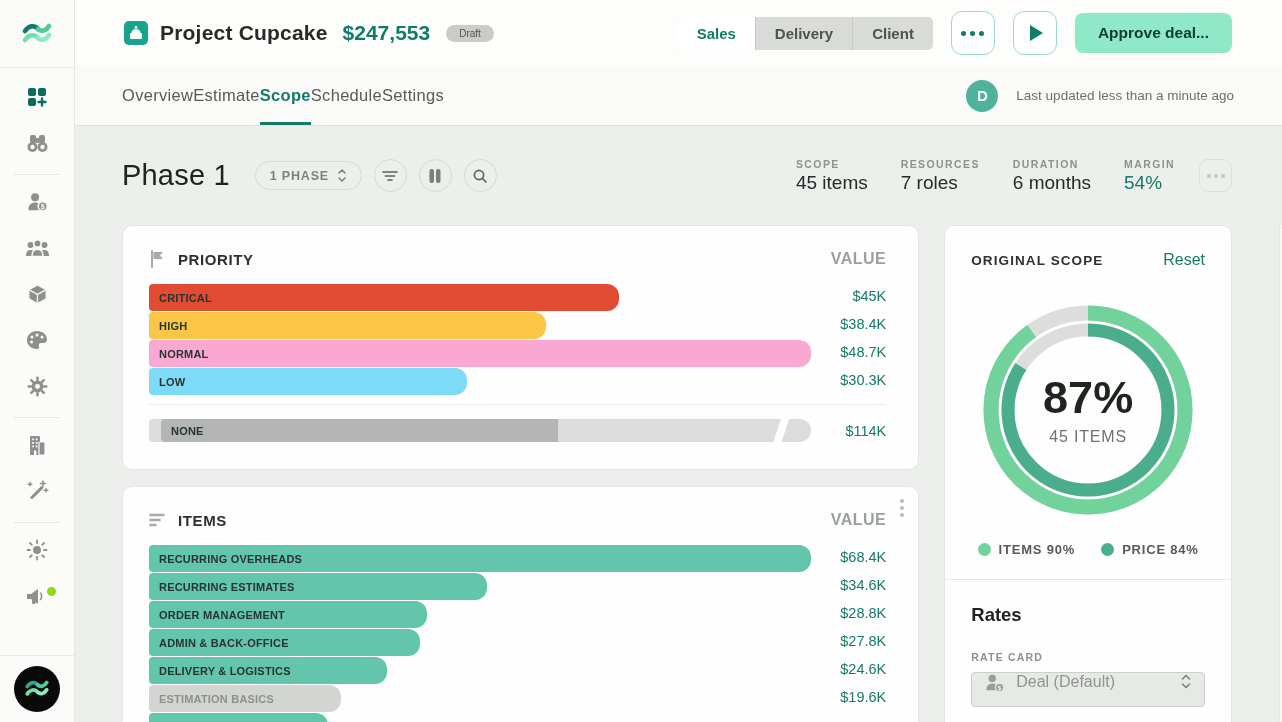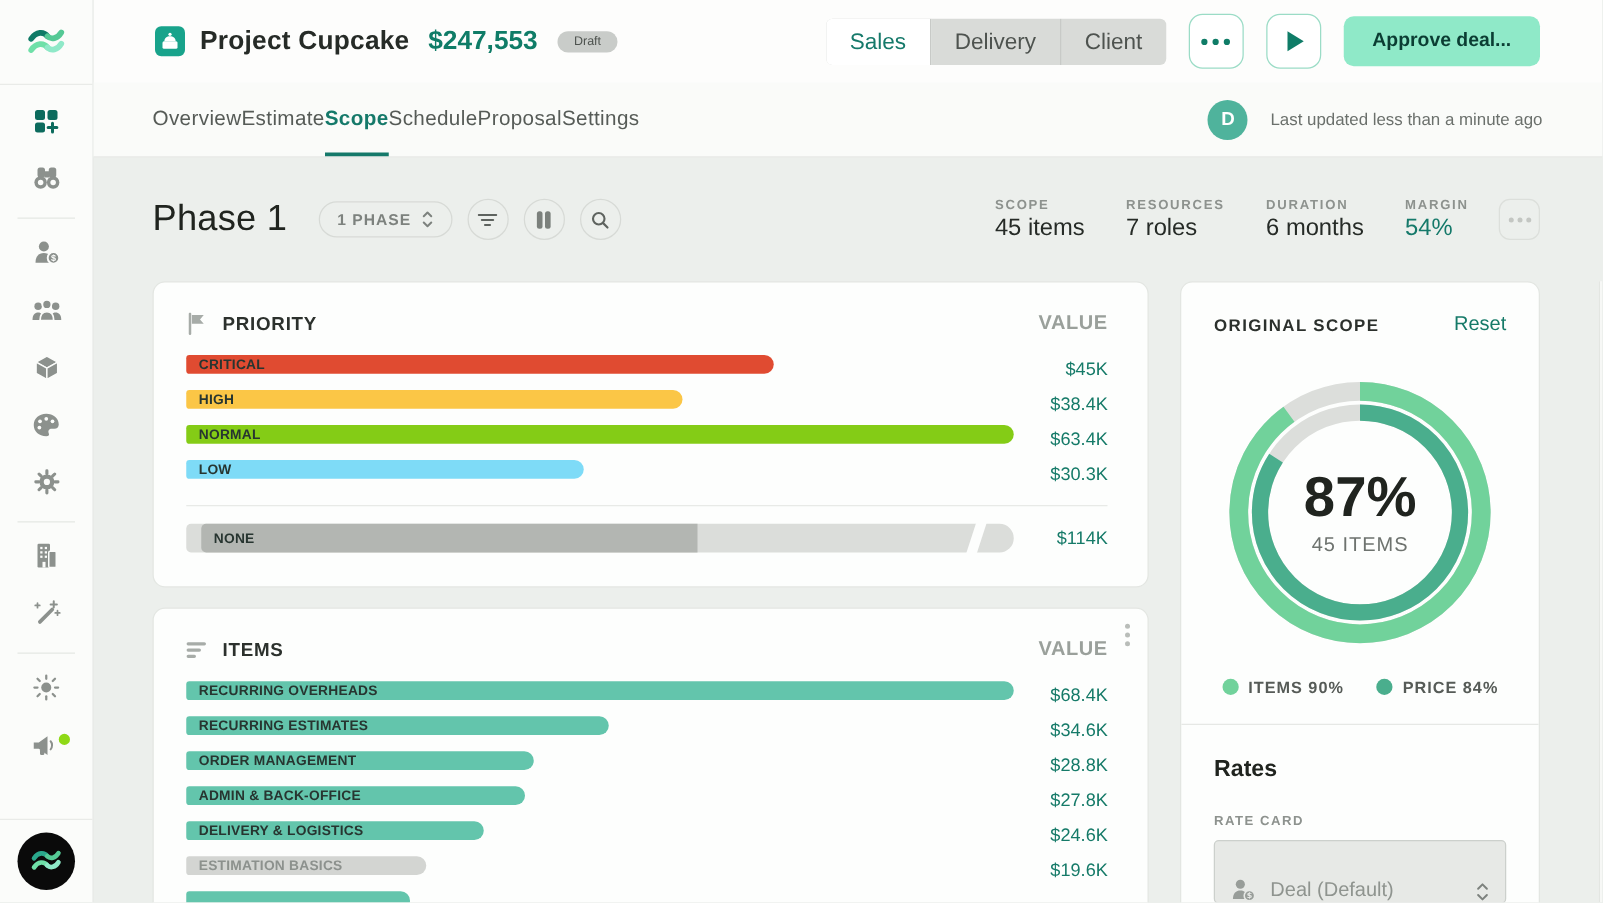--- a/index.html
+++ b/index.html
@@ -20,21 +20,21 @@
 
   
   .topbar { position:absolute; left:75px; top:0; width:1207px; height:126px; background:#FDFDFC; border-bottom:1px solid #DFE2DE; }
   .topbar-row1 { height:66px; display:flex; align-items:center; padding:0 50px 0 49px; }
   .project-icon { width:24px; height:24px; border-radius:5px; background:#18A38B; display:flex; align-items:center; justify-content:center; flex:none; }
   .project-title { font-size:21px; font-weight:bold; color:#262B27; margin-left:12px; letter-spacing:.2px; }
   .project-amount { font-size:21px; font-weight:bold; color:#0F7C67; margin-left:15px; }
   .status-badge { margin-left:16px; background:#C9CCC9; color:#4E534F; font-size:10px; padding:3px 13px; border-radius:11px; }
   .tr-right { margin-left:auto; display:flex; align-items:center; gap:18px; }
   .segmented { display:flex; border-radius:5px; overflow:hidden; background:#D9DBD8; }
-  .segment { font-size:18px; font-weight:normal; color:#4E534F; padding:8px 19px; cursor:pointer; border-right:1px solid #C8CAC7; }
+  .segment { font-size:15px; font-weight:bold; color:#4E534F; padding:8px 19px; cursor:pointer; border-right:1px solid #C8CAC7; }
   .segment:last-child { border-right:none; }
   .segment.active { background:#FFFFFF; color:#15796A; }
   .sq-btn { width:44px; height:44px; border:1px solid #9BDCC6; border-radius:11px; background:#FFFFFF; display:flex; align-items:center; justify-content:center; cursor:pointer; }
   .dots3 { display:flex; gap:4px; }
   .dots3 i { width:5px; height:5px; border-radius:50%; background:#0F7C67; }
   .play-tri { width:0; height:0; border-left:13px solid #0F7C67; border-top:8px solid transparent; border-bottom:8px solid transparent; margin-left:3px; }
   .approve-btn { background:#8FE9C8; color:#0B3D33; font-size:15.5px; font-weight:bold; border:none; border-radius:8px; padding:11px 23px; cursor:pointer; }
   .topbar-row2 { height:59px; background:#FAFBF9; display:flex; align-items:center; padding:0 48px 0 47px; }
   .tabs { display:flex; height:100%; align-items:center; }
   .tab { font-size:16.5px; color:#565B57; letter-spacing:.3px; cursor:pointer; height:100%; display:flex; align-items:center; border-bottom:3px solid transparent; padding-top:3px; }
@@ -63,21 +63,21 @@
   .card { background:#FDFEFD; border:1px solid #E3E6E2; border-radius:10px; }
   .chart-card { padding:24px 32px 22px 26px; }
   .card-head { display:flex; align-items:center; margin-bottom:16px; }
   .card-title { font-size:15px; font-weight:bold; color:#2C312D; letter-spacing:.6px; margin-left:12px; }
   .value-head { margin-left:auto; font-size:16px; font-weight:bold; color:#9AA09B; letter-spacing:.5px; }
   .kebab { position:absolute; top:8px; right:10px; display:flex; flex-direction:column; gap:3px; padding:4px; cursor:pointer; }
   .kebab i { width:4px; height:4px; border-radius:50%; background:#B9BDB9; }
 
   .bar-row { display:flex; align-items:center; height:23px; margin-bottom:5px; }
   .bar-track { width:662px; height:23px; position:relative; flex:none; }
-  .bar { height:15px; border-radius:4px 12px 12px 4px; display:flex; align-items:center; padding-left:10px; }
+  .bar { height:27px; border-radius:4px 12px 12px 4px; display:flex; align-items:center; padding-left:10px; }
   .bar-label { font-size:11px; font-weight:bold; color:#273530; letter-spacing:.2px; white-space:nowrap; }
   .bar-label.muted { color:#8C918D; }
   .bar-value { flex:1; text-align:right; font-size:14.5px; color:#157A68; }
   .rows-div { border-top:1px solid #E8EAE7; margin:13px 0 14px 0; }
   .none-base { position:absolute; inset:0; background:#DBDDDA; border-radius:4px 12px 12px 4px; }
   .none-dark { position:absolute; left:12px; top:0; bottom:0; background:#B3B6B2; border-radius:4px 0 0 4px; display:flex; align-items:center; padding-left:10px; }
   .none-slash { position:absolute; right:26px; top:-6px; width:8px; height:36px; background:#FDFEFD; transform:rotate(18deg); }
 
   
   .col-right { width:288px; }
@@ -91,21 +91,21 @@
   .donut-value { font-size:45px; font-weight:bold; color:#20241F; line-height:1; }
   .donut-sub { font-size:16px; color:#6E736F; letter-spacing:.8px; margin-top:8px; }
   .legend { display:flex; justify-content:center; gap:26px; margin-top:27px; }
   .legend-item { display:flex; align-items:center; gap:8px; }
   .legend-item i { width:13px; height:13px; border-radius:50%; }
   .legend-item span { font-size:13px; font-weight:bold; letter-spacing:.8px; color:#565B57; }
   .scope-div { border-top:1px solid #E6E8E5; margin-top:22px; }
   .rates { padding:24px 26px 0 26px; }
   .rates-title { font-size:18.5px; font-weight:bold; color:#20241F; }
   .rate-card-label { font-size:10.5px; font-weight:bold; letter-spacing:1.2px; color:#8D928E; margin-top:25px; }
-  .rate-select { margin-top:9px; height:51px; background:#E7E9E6; border:1px solid #CCD0CC; border-radius:4px; display:flex; align-items:flex-end; padding:0 12px; cursor:pointer; }
+  .rate-select { margin-top:9px; height:35px; background:#E7E9E6; border:1px solid #CCD0CC; border-radius:4px; display:flex; align-items:flex-start; padding:0 12px; cursor:pointer; }
   .rate-select span { font-size:16px; color:#8F948F; margin-left:10px; }
   .rate-select .chev { margin-left:auto; }
 
   .next-card-sliver { position:absolute; right:0; top:225px; width:3px; bottom:0; background:#F7F8F6; border-left:1px solid #E3E6E2; }
 </style>
 </head>
 <body>
 
 <div class="app">
 
@@ -280,21 +280,20 @@
         </div>
         <button class="approve-btn">Approve deal...</button>
       </div>
     </div>
     <div class="topbar-row2">
       <div class="tabs" id="tabs">
           <div class="tab">Overview</div>
           <div class="tab">Estimate</div>
           <div class="tab active">Scope</div>
           <div class="tab">Schedule</div>
-          <div class="tab">Proposal</div>
           <div class="tab">Settings</div>
         </div>
       <div class="row2-right">
         <div class="avatar">D</div>
         <div class="updated">Last updated less than a minute ago</div>
       </div>
     </div>
   </div>
 
   <div class="content">
@@ -373,25 +372,25 @@
               <div class="bar-row">
                 <div class="bar-track">
                   <div class="bar" style="width:60%;background:#FBC646">
       <span class="bar-label">HIGH</span>
                   </div>
                 </div>
     <div class="bar-value">$38.4K</div>
               </div>
               <div class="bar-row">
                 <div class="bar-track">
-                  <div class="bar" style="width:100%;background:#84cc16">
+                  <div class="bar" style="width:100%;background:#f9a8d4">
       <span class="bar-label">NORMAL</span>
                   </div>
                 </div>
-    <div class="bar-value">$63.4K</div>
+    <div class="bar-value">$48.7K</div>
               </div>
               <div class="bar-row">
                 <div class="bar-track">
                   <div class="bar" style="width:48%;background:#7EDBF7">
       <span class="bar-label">LOW</span>
                   </div>
                 </div>
     <div class="bar-value">$30.3K</div>
               </div>
               <div class="rows-div"></div>

